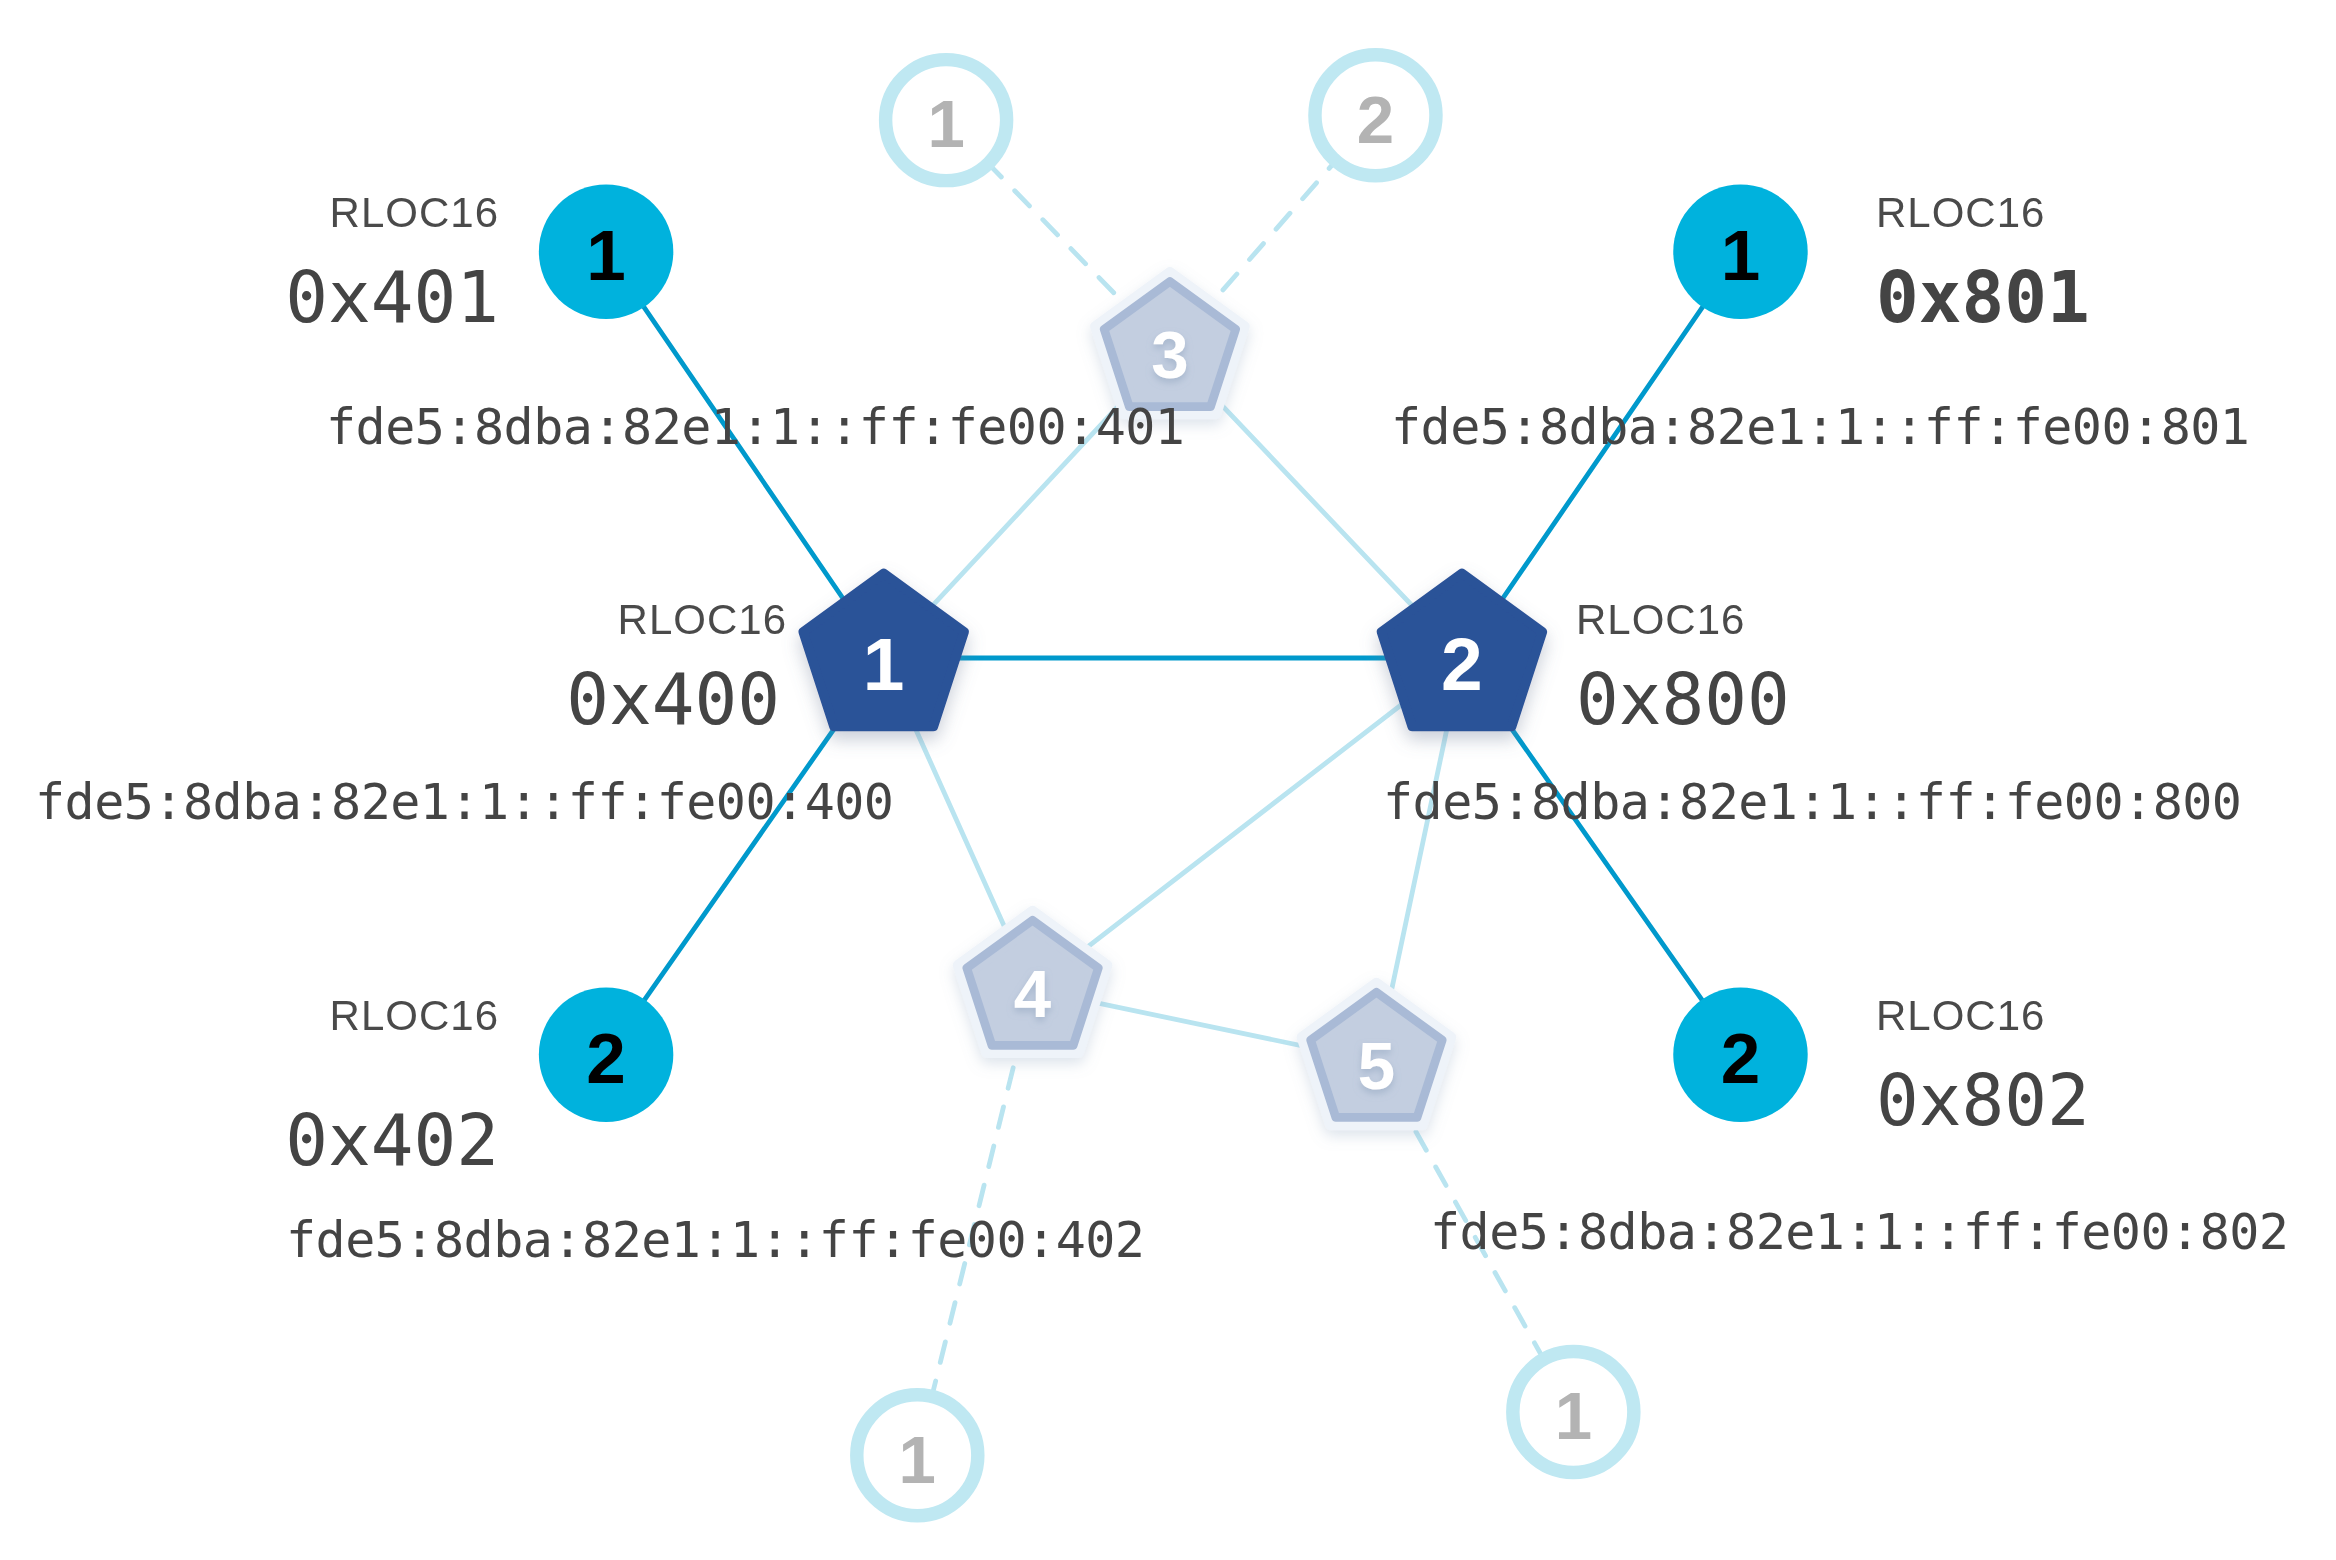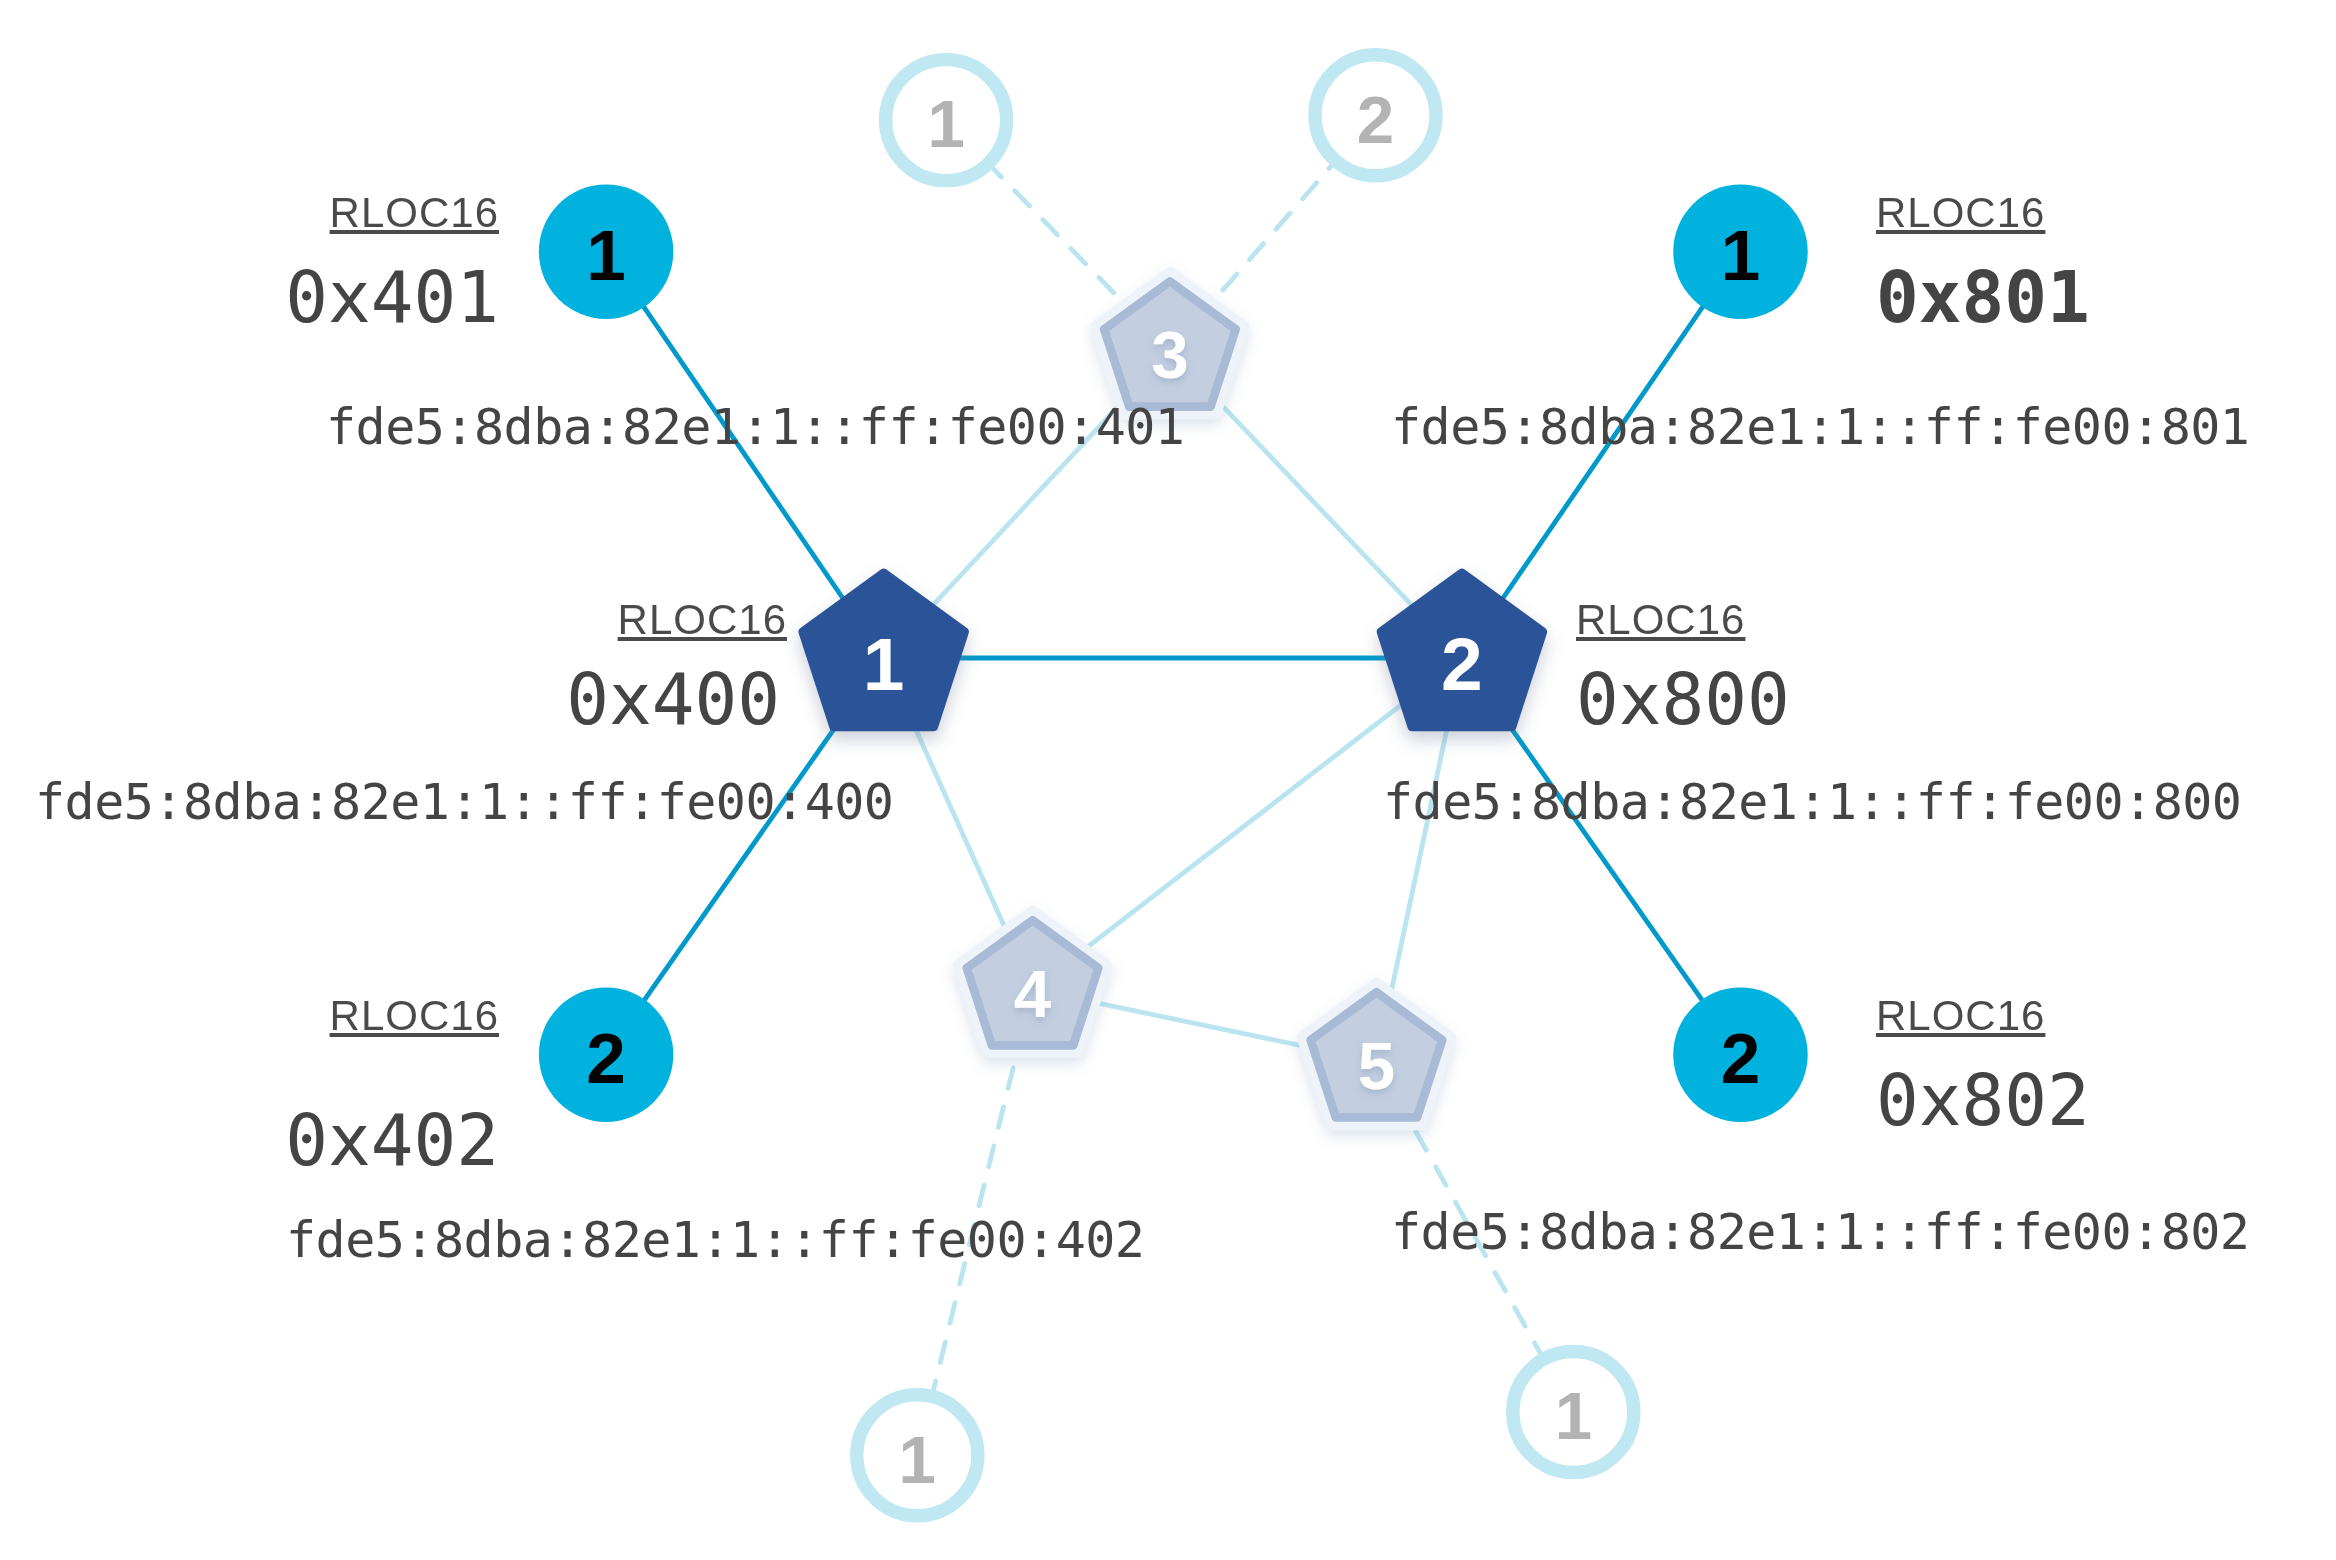--- a/index.html
+++ b/index.html
@@ -1,21 +1,21 @@
 <!DOCTYPE html>
 <html><head>
 <meta charset="utf-8">
 <style>
   html,body{margin:0;padding:0;background:#ffffff;}
   #stage{position:relative;width:2336px;height:1560px;background:#ffffff;overflow:hidden;
          font-family:"DejaVu Sans", sans-serif;}
   #net{position:absolute;left:0;top:0;width:2336px;height:1560px;}
 
   .lbl{position:absolute;white-space:nowrap;color:#4a4a4a;}
-  .lbl-rloc-title{font-family:"Liberation Sans", sans-serif;font-size:42px;letter-spacing:1px;text-decoration:underline;}
+  .lbl-rloc-title{font-family:"Liberation Sans", sans-serif;font-size:42px;letter-spacing:1px;}
   .lbl-rloc-val{font-family:"DejaVu Sans Mono", monospace;font-size:71px;color:#444444;}
   .lbl-addr{font-family:"DejaVu Sans Mono", monospace;font-size:50px;color:#444444;letter-spacing:-0.5px;}
 </style>
 </head>
 <body>
 
 <div id="stage">
   <svg id="net" viewBox="0 0 2432 1624" xmlns="http://www.w3.org/2000/svg">
     <defs>
       <filter id="nodeShadow" x="-60%" y="-60%" width="220%" height="220%">
@@ -115,21 +115,21 @@
       <div class="lbl lbl-rloc-val" style="left: auto; top: 256px; right: 1837px;">0x401</div>
       <div class="lbl lbl-addr" style="left: 286px; top: 398px; margin-left: 40px;">fde5:8dba:82e1:1::ff:fe00:401</div>
       <div class="lbl lbl-rloc-title" style="left: auto; top: 992px; right: 1837px;">RLOC16</div>
       <div class="lbl lbl-rloc-val" style="left: auto; top: 1099px; right: 1837px;">0x402</div>
       <div class="lbl lbl-addr" style="left: 286px; top: 1203px; margin-top: 8px;">fde5:8dba:82e1:1::ff:fe00:402</div>
       <div class="lbl lbl-rloc-title" style="left: 1876px; top: 189px;">RLOC16</div>
       <div class="lbl lbl-rloc-val" style="left: 1876px; top: 256px; font-weight: bold;">0x801</div>
       <div class="lbl lbl-addr" style="left: 1391px; top: 398px;">fde5:8dba:82e1:1::ff:fe00:801</div>
       <div class="lbl lbl-rloc-title" style="left: 1876px; top: 992px;">RLOC16</div>
       <div class="lbl lbl-rloc-val" style="left: 1876px; top: 1059px;">0x802</div>
-      <div class="lbl lbl-addr" style="left: 1391px; top: 1203px;">fde5:8dba:82e1:1::ff:fe00:802</div>
+      <div class="lbl lbl-addr" style="left: 1430px; top: 1203px;">fde5:8dba:82e1:1::ff:fe00:802</div>
       <div class="lbl lbl-rloc-title" style="left: auto; top: 596px; right: 1549px;">RLOC16</div>
       <div class="lbl lbl-rloc-val" style="left: auto; top: 658px; right: 1556px;">0x400</div>
       <div class="lbl lbl-addr" style="left: 35px; top: 773px;">fde5:8dba:82e1:1::ff:fe00:400</div>
       <div class="lbl lbl-rloc-title" style="left: 1576px; top: 596px;">RLOC16</div>
       <div class="lbl lbl-rloc-val" style="left: 1576px; top: 658px;">0x800</div>
       <div class="lbl lbl-addr" style="left: 1383px; top: 773px;">fde5:8dba:82e1:1::ff:fe00:800</div>
     </div>
 </div>
 
 

